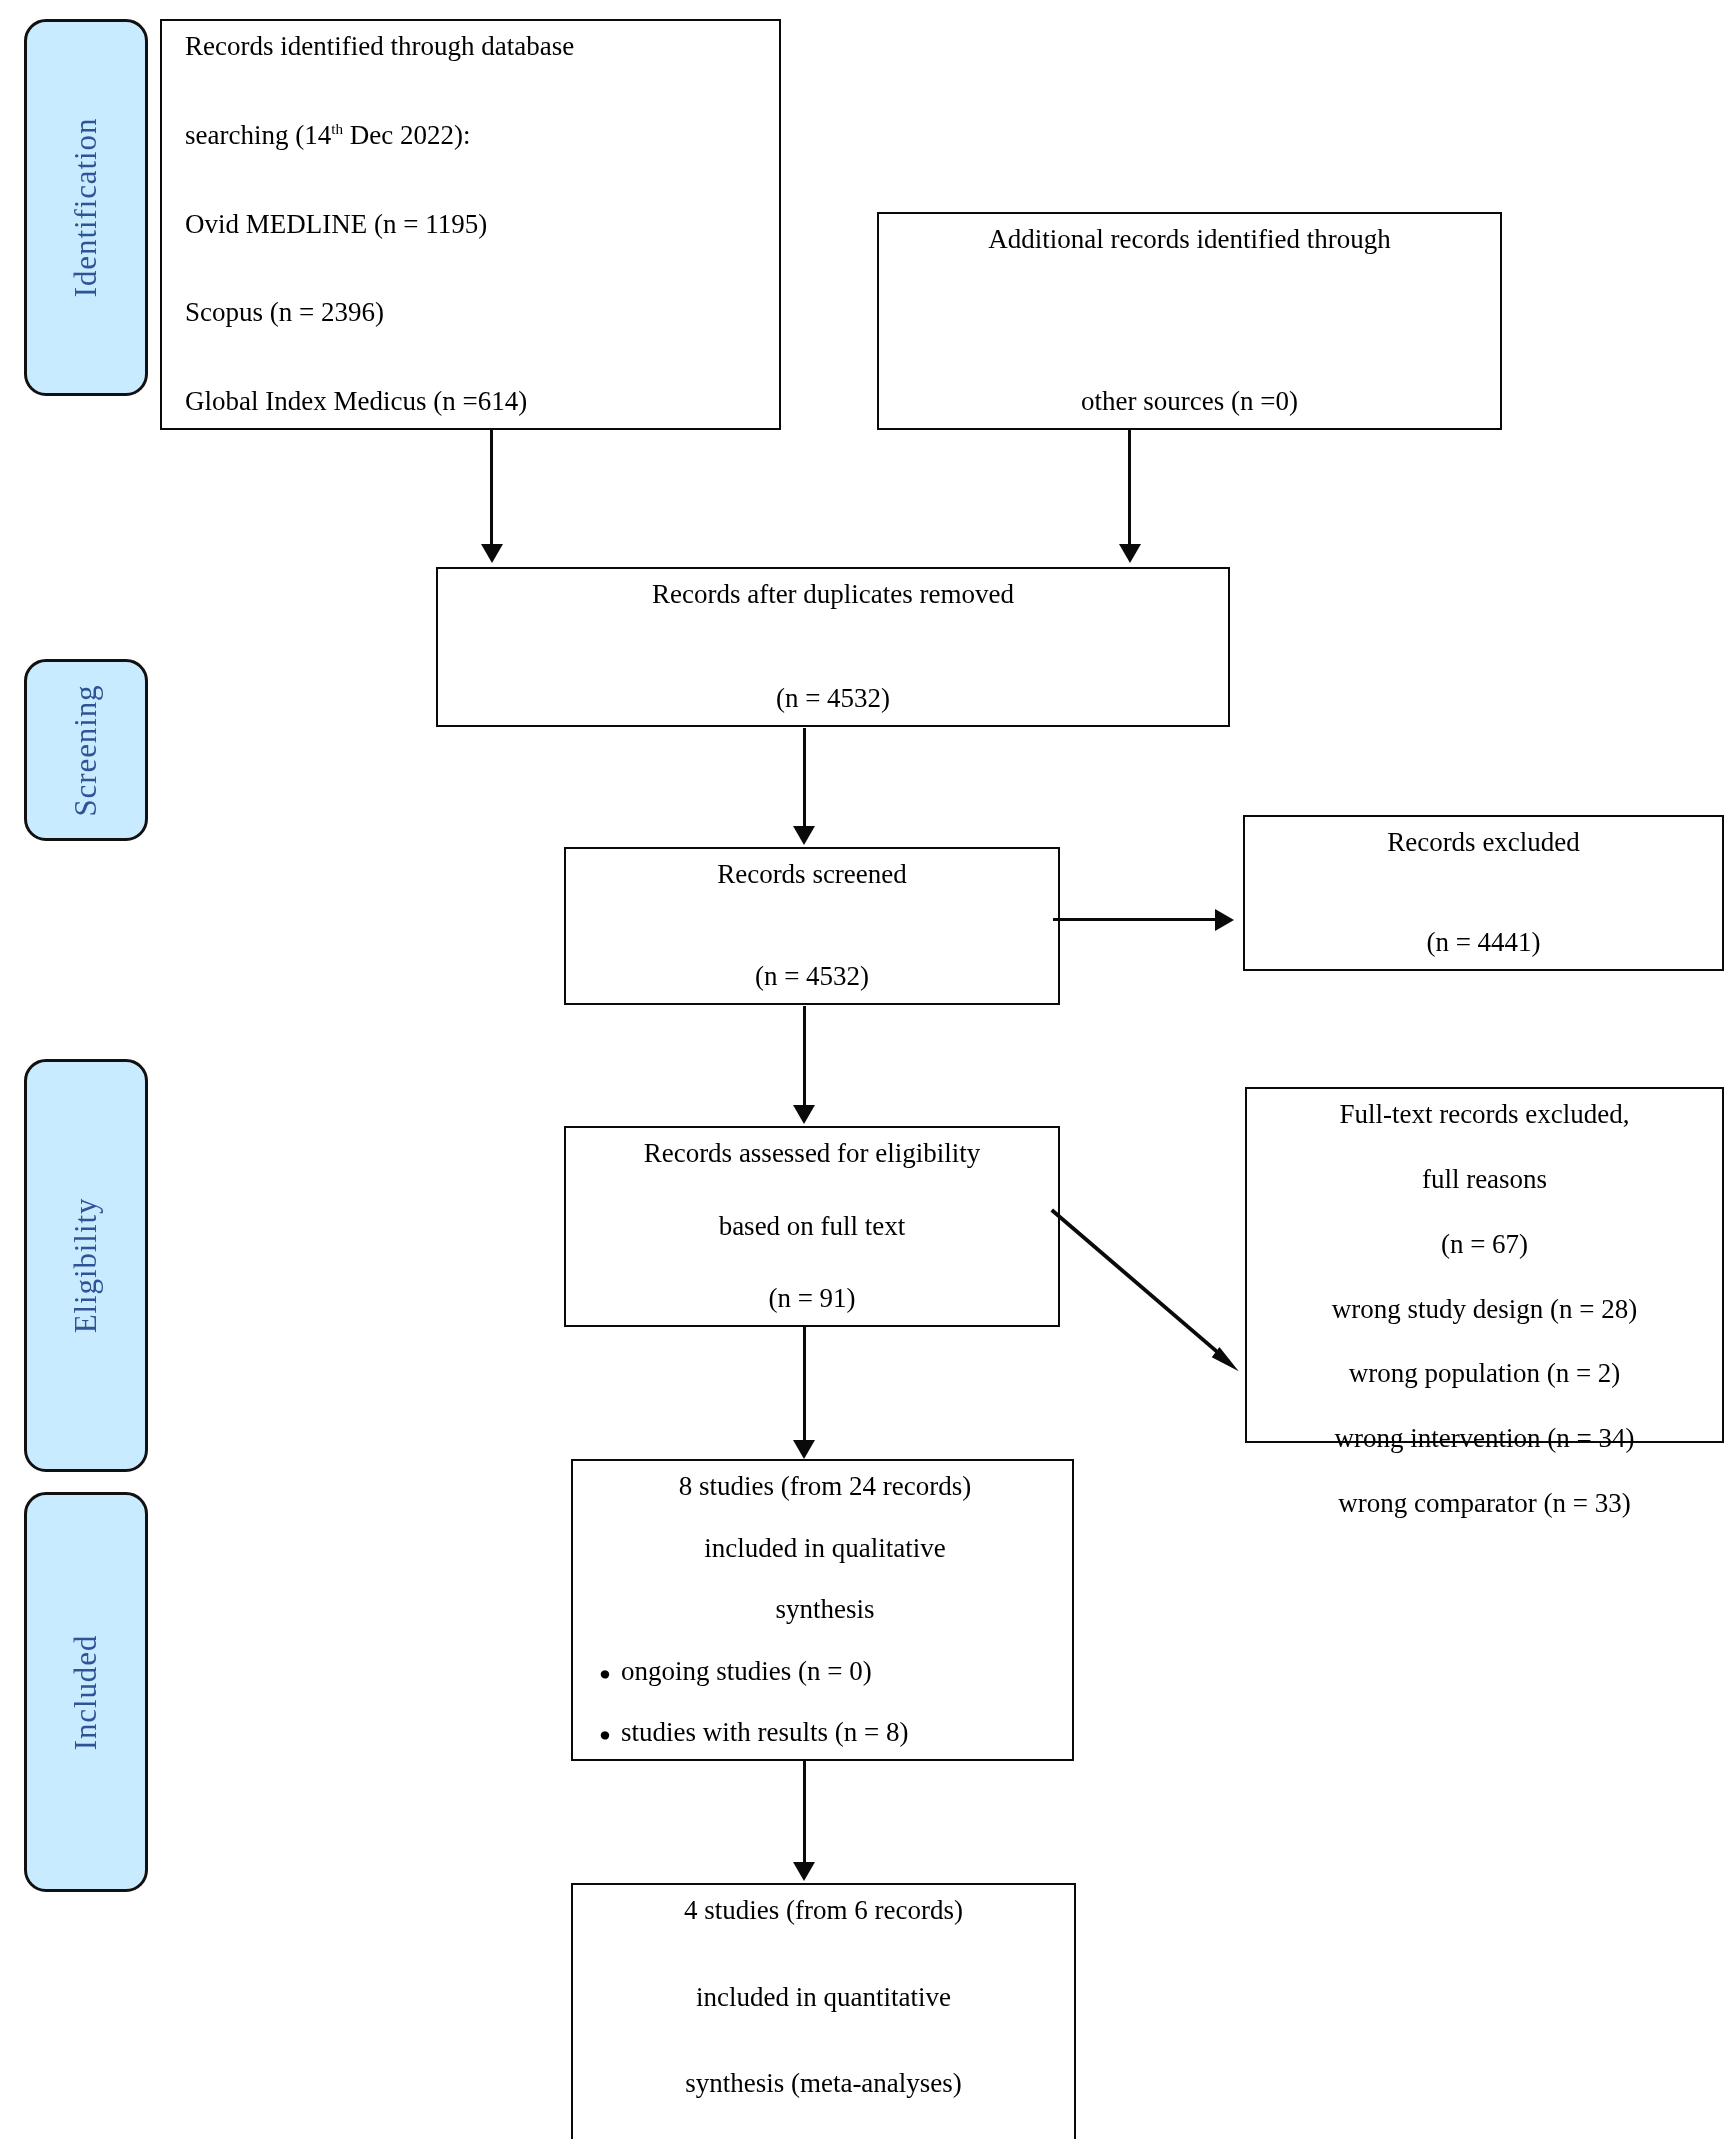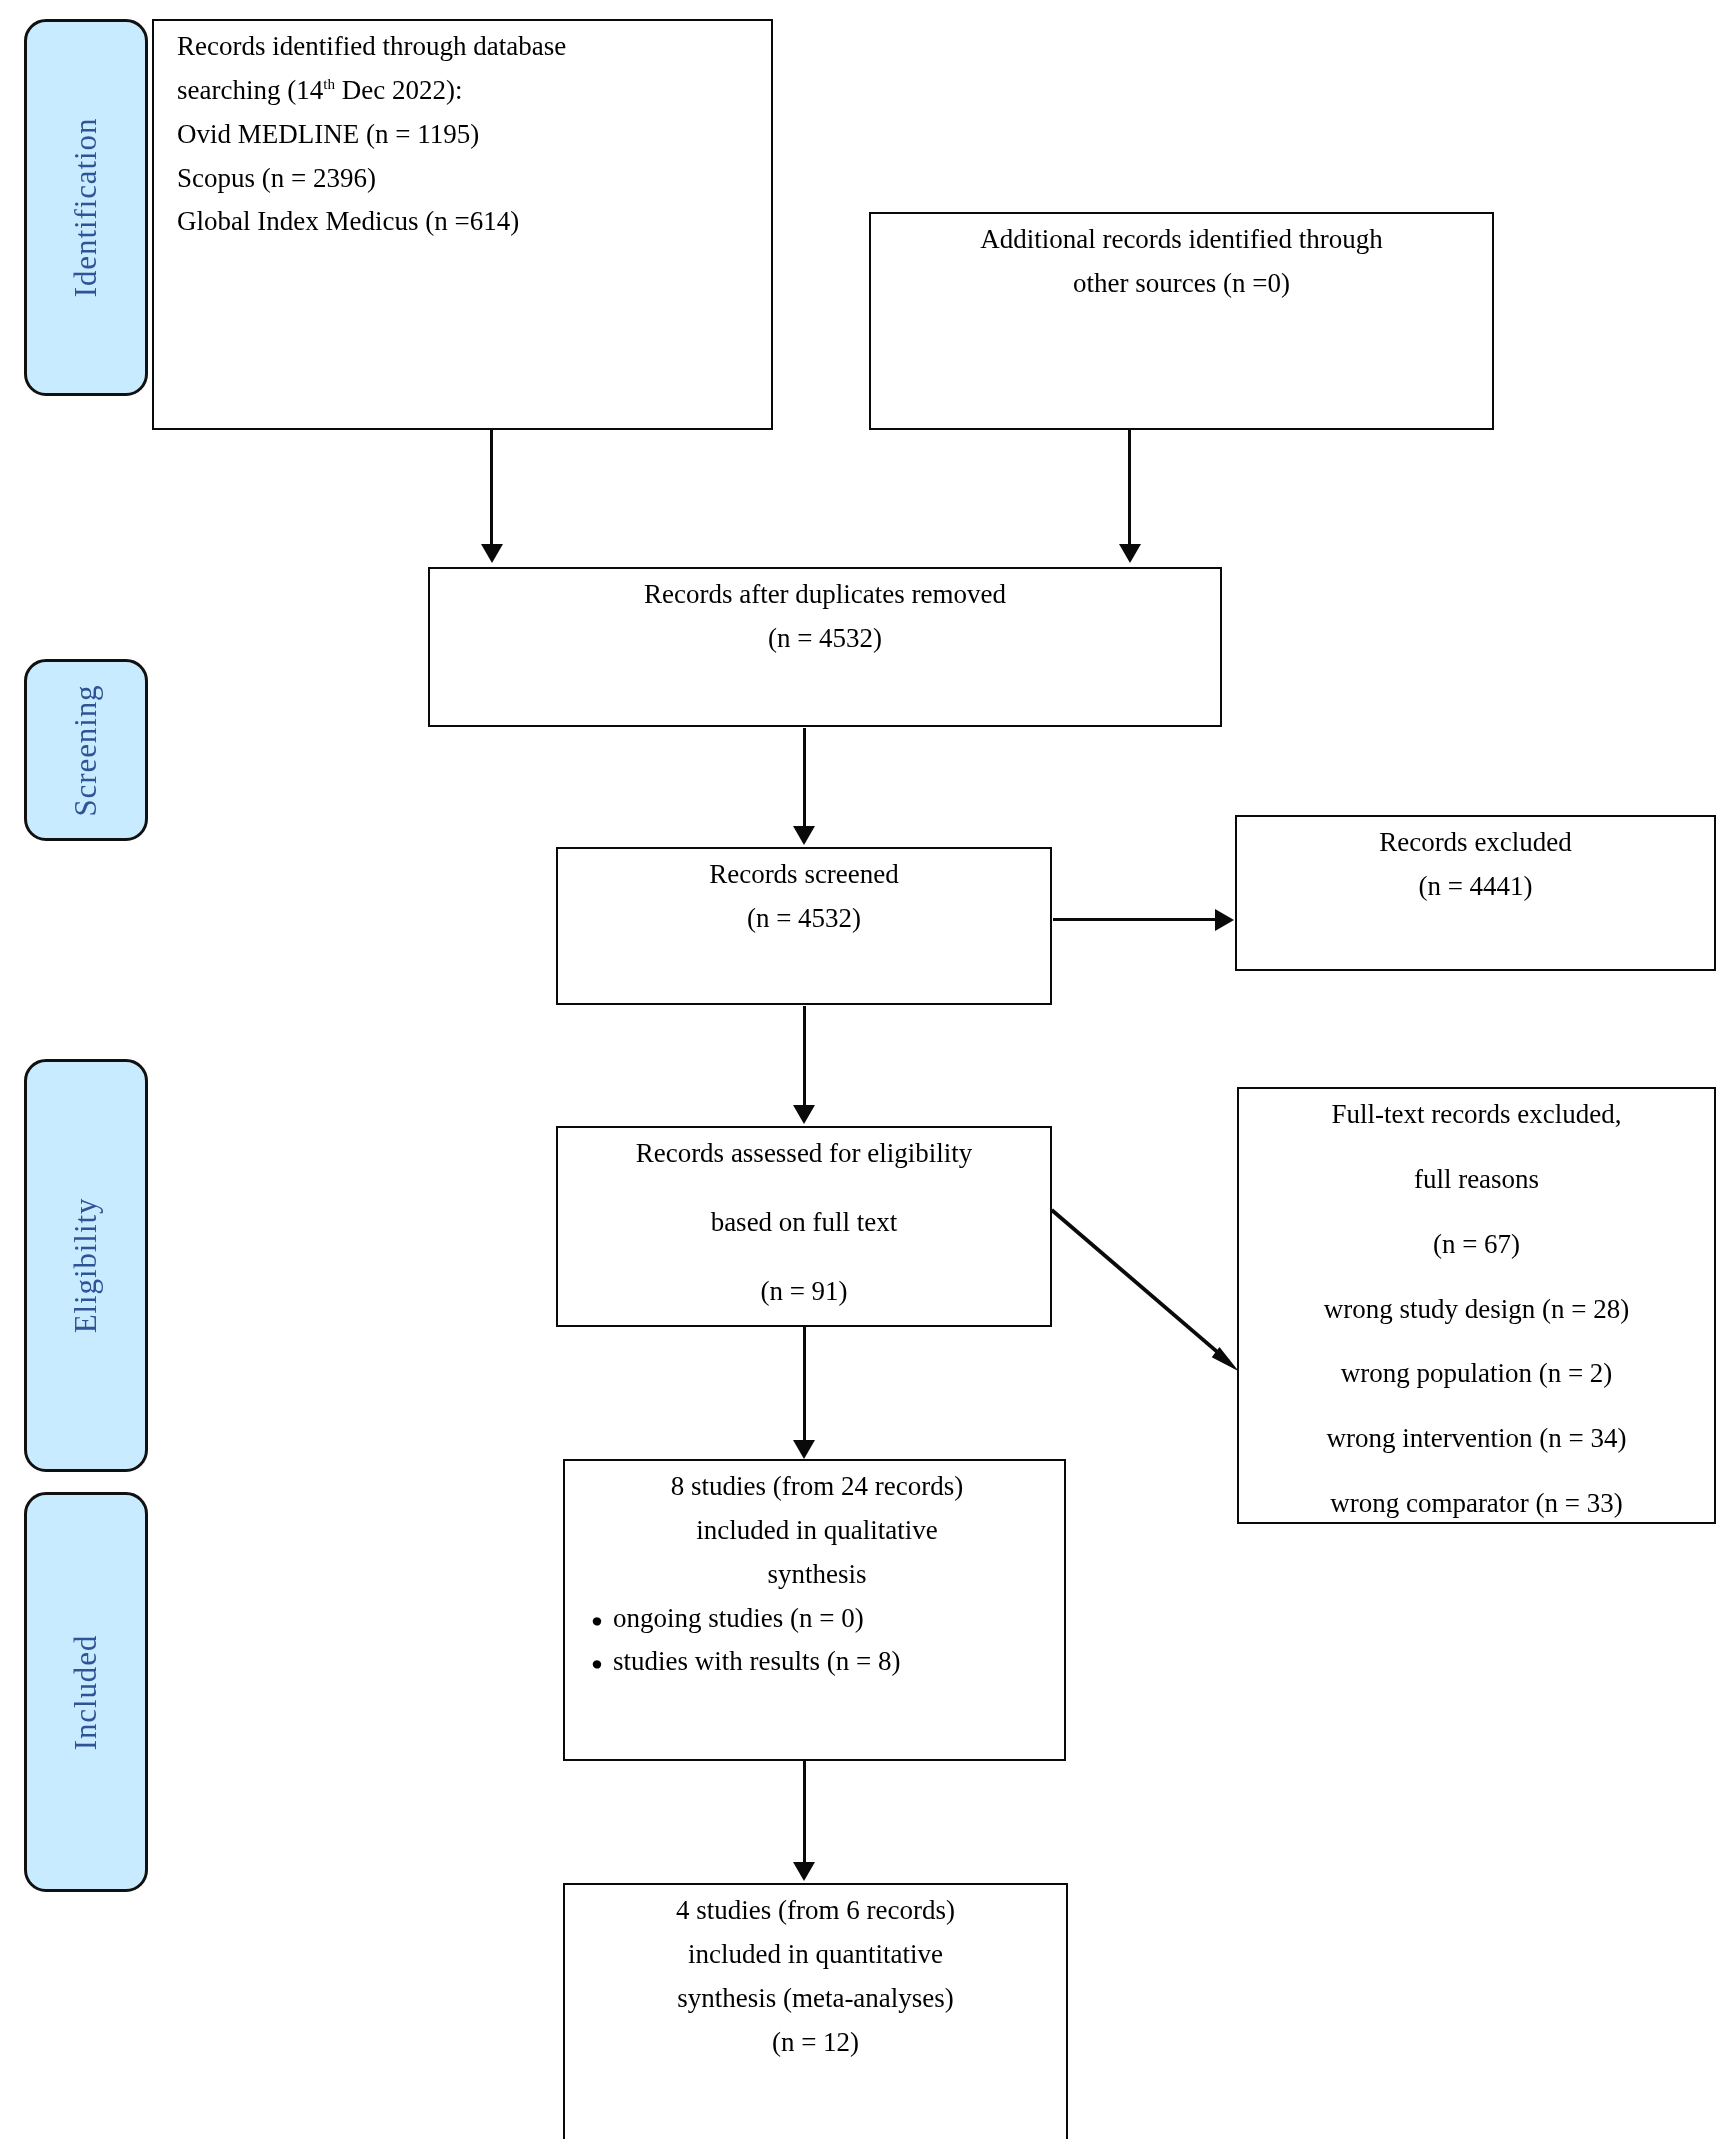--- a/index.html
+++ b/index.html
@@ -25,22 +25,23 @@
     transform-origin:center center;
     line-height:1;
   }
 
   
   .box{
     position:absolute;
     background:#ffffff;
     border:2.6px solid #0a0a0a;
     box-sizing:border-box;
-    display:flex;flex-direction:column;justify-content:flex-start;
+    display:flex;flex-direction:column;justify-content:space-between;
     padding:4.3px 11px;
+    margin-left:8px;
   }
   .box .ln{
     display:block;
     font-size:27px;
     line-height:1.62;
     white-space:nowrap;
   }
   .box.center .ln{text-align:center;}
   .box.left   .ln{text-align:left;}
   .ln sup{font-size:0.56em;vertical-align:super;line-height:0;}
@@ -141,21 +142,21 @@
     <span class="ln">Records assessed for eligibility</span>
     <span class="ln">based on full text</span>
     <span class="ln">(n = 91)</span>
   </div>
 
   <svg class="diag" style="left:1044px;top:1198px;width:214px;height:184px;" viewBox="0 0 500 430">
     <line x1="18" y1="28" x2="432" y2="383" stroke="#0a0a0a" stroke-width="9"></line>
     <polygon points="455,405 392,372 410,348" fill="#0a0a0a"></polygon>
   </svg>
 
-  <div class="box center" style="left:1237px;top:1087px;width:479px;height:437px;gap:21px;">
+  <div class="box center" style="left:1237px;top:1087px;width:479px;height:356px;gap:21px;">
     <span class="ln">Full-text records excluded,</span>
     <span class="ln">full reasons</span>
     <span class="ln">(n = 67)</span>
     <span class="ln">wrong study design (n = 28)</span>
     <span class="ln">wrong population (n = 2)</span>
     <span class="ln">wrong intervention (n = 34)</span>
     <span class="ln">wrong comparator (n = 33)</span>
   </div>
 
   <div class="vline" style="left:803px;top:1327px;height:115px;"></div>

